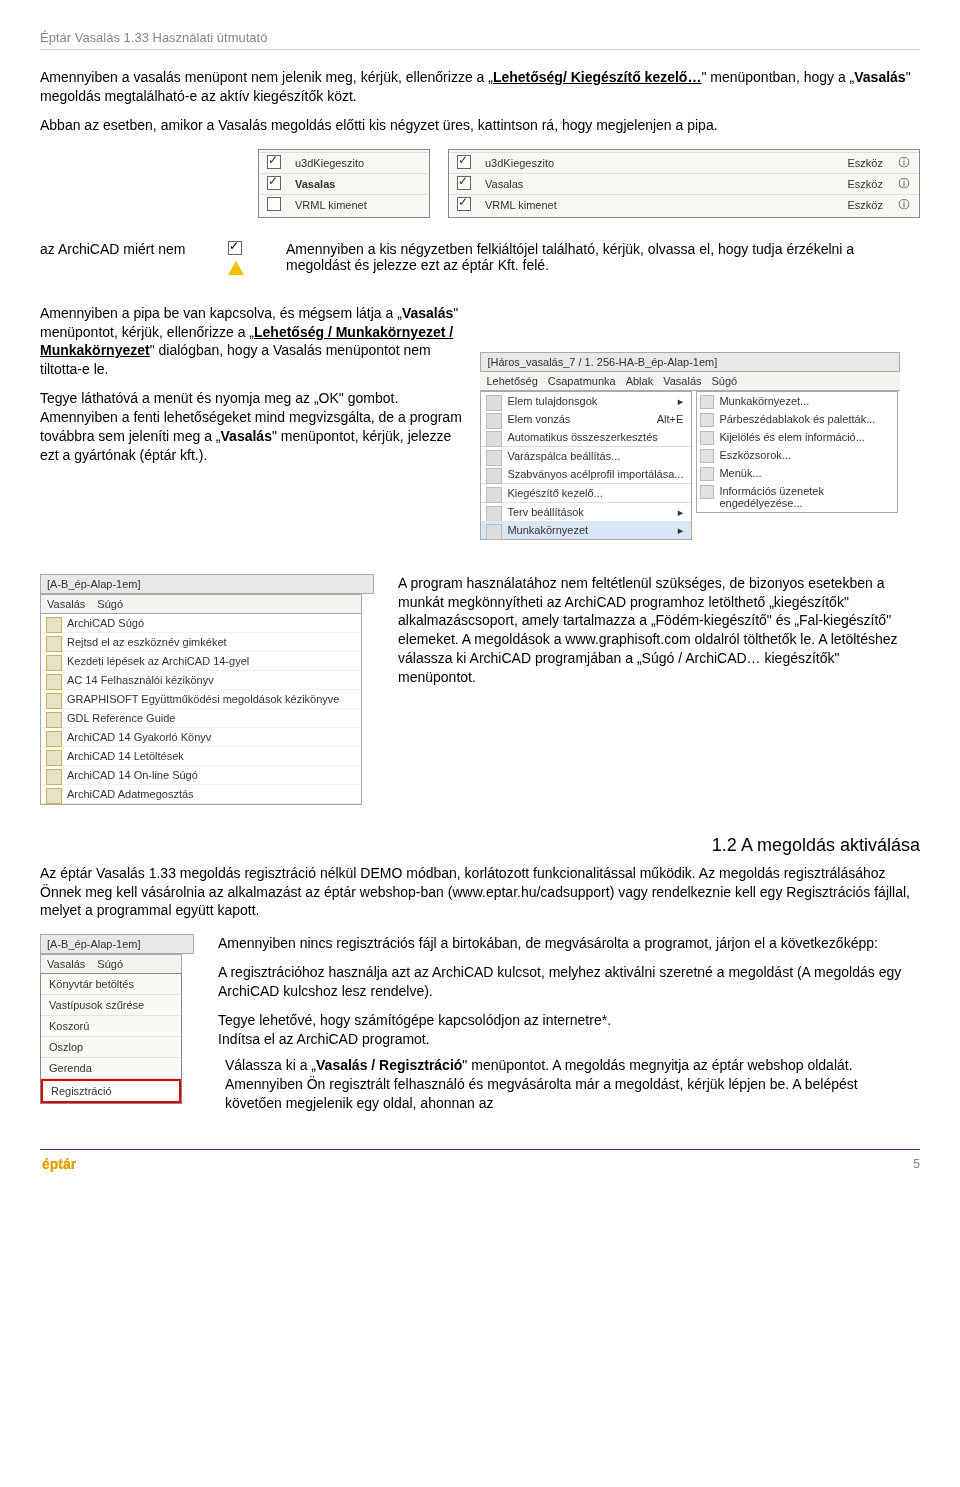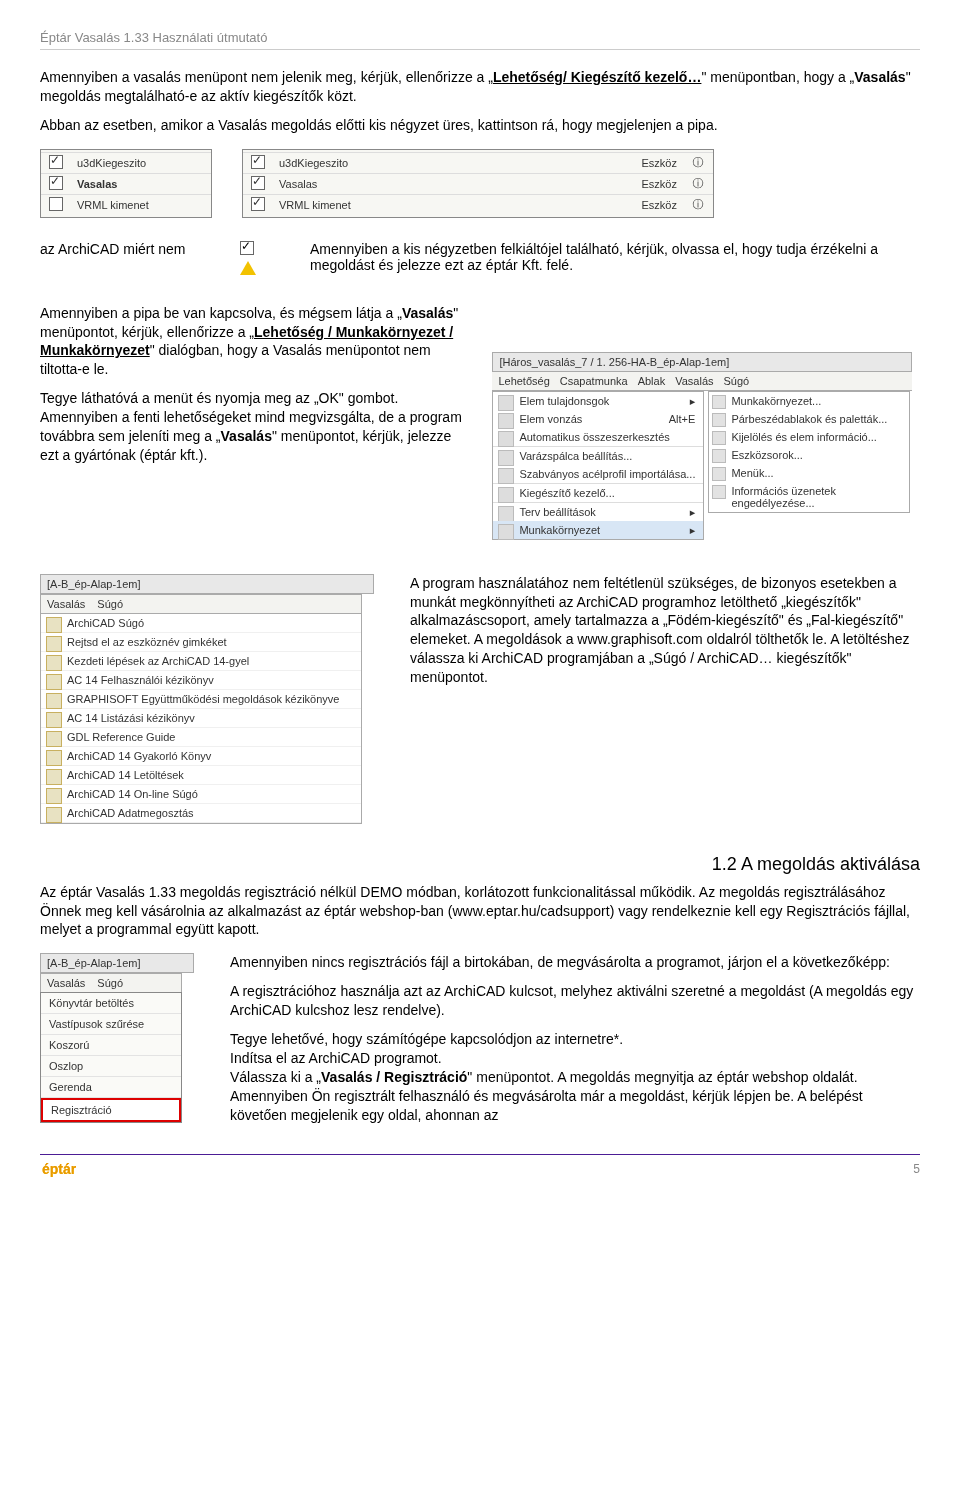--- a/index.html
+++ b/index.html
@@ -14,21 +14,21 @@
   }
   .header-line {
     color: #888;
     font-size: 13px;
     border-bottom: 1px solid #ccc;
     padding-bottom: 4px;
     margin-bottom: 18px;
   }
   p { margin: 0 0 10px 0; line-height: 1.35; }
   .bold { font-weight: bold; }
-  .section-row { display: flex; gap: 30px; margin: 14px 0; align-items: flex-start;}
+  .section-row { display: flex; gap: 18px; margin: 14px 0; align-items: flex-start; justify-content: flex-end;}
   .leftcol { flex: 0 0 48%; }
   .rightcol { flex: 1; }
   .ui-box {
     border: 1px solid #888;
     background: #f7f7f3;
     font-size: 11px;
     color: #333;
     display: inline-block;
     padding: 2px 0;
   }
@@ -235,21 +235,20 @@
     <div class="menubar-small" style="width:308px;">
       <span>Vasalás</span>
       <span>Súgó</span>
     </div>
     <div class="help-list">
       <div class="mi"><span class="ico"></span><span>ArchiCAD Súgó</span></div>
       <div class="mi"><span class="ico"></span><span>Rejtsd el az eszköznév gimkéket</span></div>
       <div class="mi"><span class="ico"></span><span>Kezdeti lépések az ArchiCAD 14-gyel</span></div>
       <div class="mi"><span class="ico"></span><span>AC 14 Felhasználói kézikönyv</span></div>
       <div class="mi"><span class="ico"></span><span>GRAPHISOFT Együttműködési megoldások kézikönyve</span></div>
-      <div class="mi"><span class="ico"></span><span>AC 14 Listázási kézikönyv</span></div>
       <div class="mi"><span class="ico"></span><span>GDL Reference Guide</span></div>
       <div class="mi"><span class="ico"></span><span>ArchiCAD 14 Gyakorló Könyv</span></div>
       <div class="mi"><span class="ico"></span><span>ArchiCAD 14 Letöltések</span></div>
       <div class="mi"><span class="ico"></span><span>ArchiCAD 14 On-line Súgó</span></div>
       <div class="mi"><span class="ico"></span><span>ArchiCAD Adatmegosztás</span></div>
     </div>
   </div>
   <div style="flex:1;">
     <p>A program használatához nem feltétlenül szükséges, de bizonyos esetekben a munkát megkönnyítheti az ArchiCAD programhoz letölthető „kiegészítők" alkalmazáscsoport, amely tartalmazza a „Födém-kiegészítő" és „Fal-kiegészítő" elemeket. A megoldások a www.graphisoft.com oldalról tölthetők le. A letöltéshez válassza ki ArchiCAD programjában a „Súgó / ArchiCAD… kiegészítők" menüpontot.</p>
   </div>
@@ -272,21 +271,21 @@
       <div class="mi">Oszlop</div>
       <div class="mi">Gerenda</div>
       <div class="mi sel">Regisztráció</div>
     </div>
   </div>
   <div style="flex:1;">
     <p>Amennyiben nincs regisztrációs fájl a birtokában, de megvásárolta a programot, járjon el a következőképp:</p>
     <p>A regisztrációhoz használja azt az ArchiCAD kulcsot, melyhez aktiválni szeretné a megoldást (A megoldás egy ArchiCAD kulcshoz lesz rendelve).</p>
     <p style="margin:0">Tegye lehetővé, hogy számítógépe kapcsolódjon az internetre*.</p>
     <p style="margin:0">Indítsa el az ArchiCAD programot.</p>
-    <p style="margin:0">
+    <p style="margin:7px">
       <span>Válassza ki a „</span><span class="bold">Vasalás / Regisztráció</span><span>" menüpontot. A megoldás megnyitja az éptár webshop oldalát. Amennyiben Ön regisztrált felhasználó és megvásárolta már a megoldást, kérjük lépjen be. A belépést követően megjelenik egy oldal, ahonnan az</span>
     </p>
   </div>
 </div>
 
 <div class="footer">
   <span class="logo">éptár</span>
   <span>5</span>
 </div>
 

